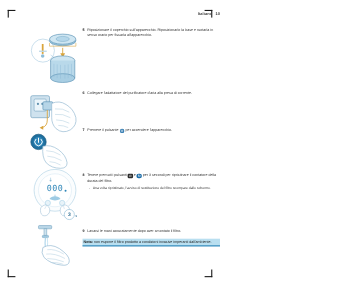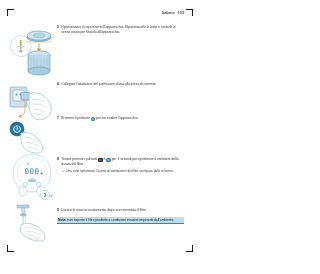--- a/index.html
+++ b/index.html
@@ -38,21 +38,21 @@
   .crop.bl { left: 7px;   bottom: 22px; }
   .crop.bl::before { bottom: 0; left: 0; }
   .crop.bl::after  { bottom: 0; left: 0; }
   .crop.br { right: 7px;  bottom: 22px; }
   .crop.br::before { bottom: 0; right: 0; }
   .crop.br::after  { bottom: 0; right: 0; }
 
   
   .page {
     position: absolute;
-    left: 2px;
+    left: 20px;
     top: 11px;
     width: 182px;
     height: 240px;
   }
 
   .header {
     position: absolute;
     right: 0;
     top: 0;
     display: flex;

